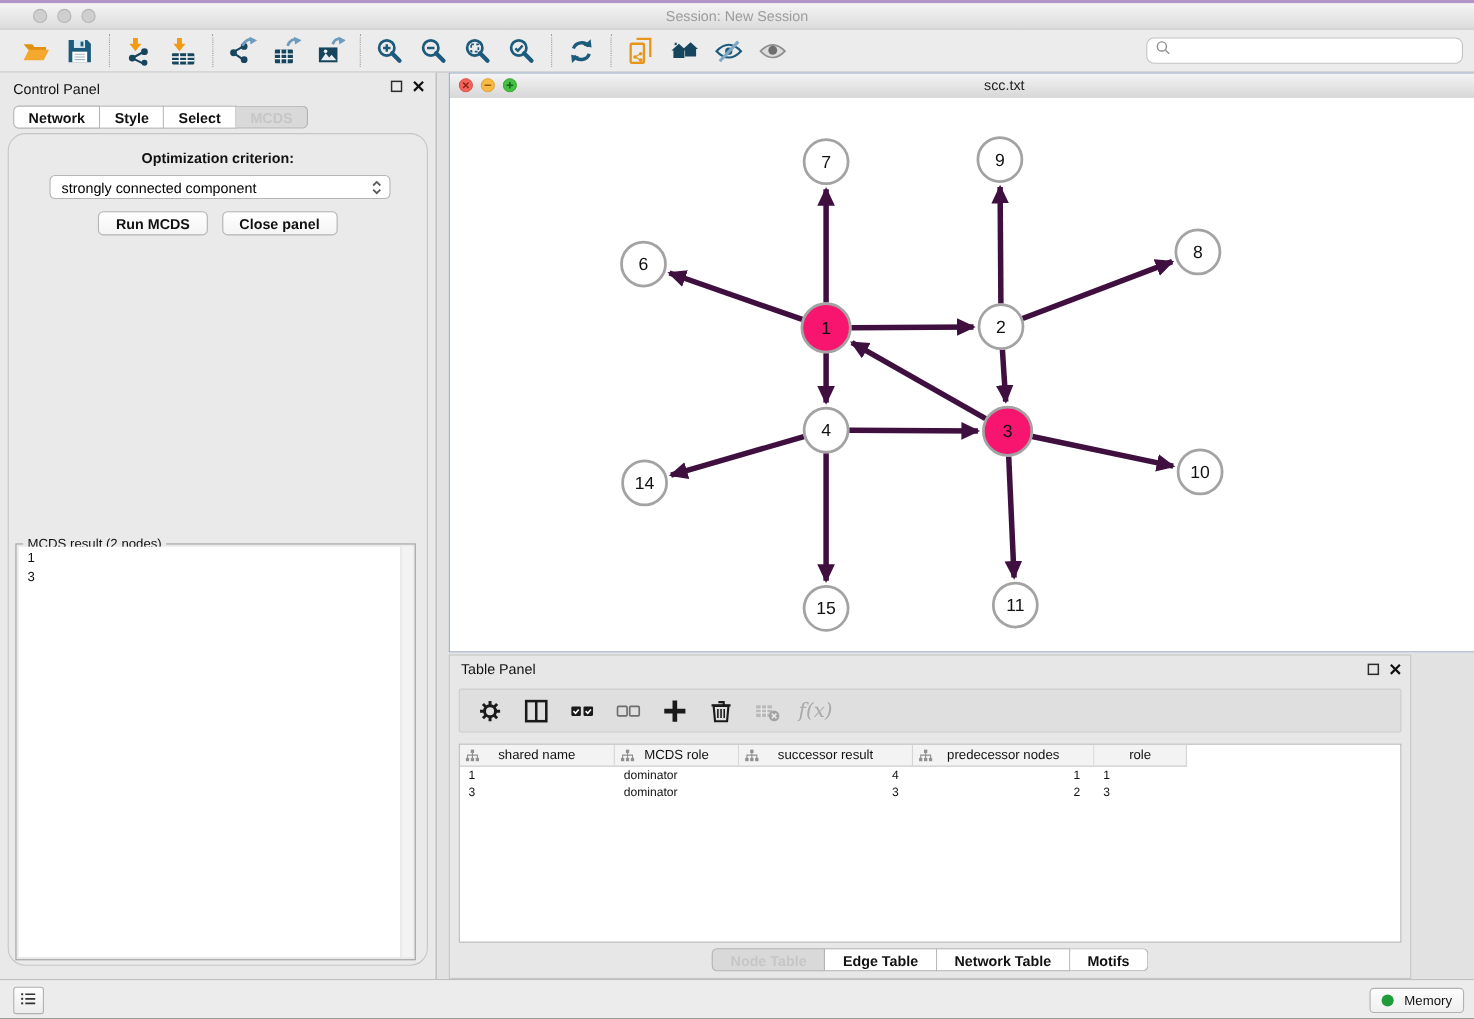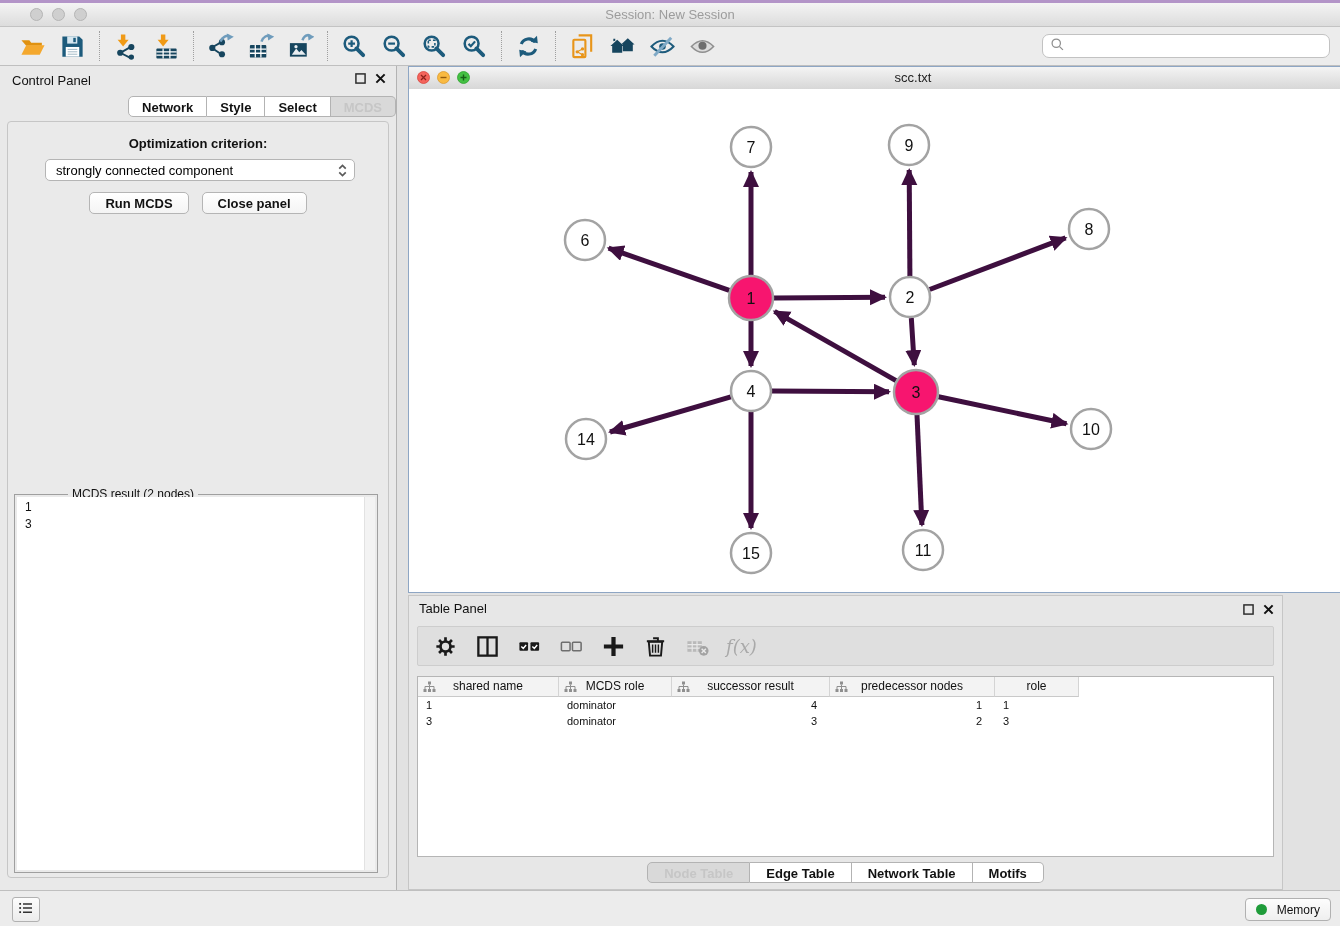--- a/index.html
+++ b/index.html
@@ -24,29 +24,29 @@
   
   .control-panel{position:absolute;left:0;top:66px;width:397px;height:824px;background:#e9e9e9;border-right:1px solid #b3b3b3;box-sizing:border-box;}
   .panel-title{position:absolute;left:12px;top:7px;font-size:13px;color:#111;}
   .panel-btns{position:absolute;right:10px;top:7px;display:flex;gap:9px;align-items:center;}
   .panel-btns span{display:flex;}
   .seg{display:flex;}
   .seg-tab{height:21px;line-height:21px;padding:0 13px;background:#fff;border:1px solid #b3b3b3;border-left:none;font-size:13px;font-weight:bold;color:#111;box-sizing:border-box;}
   .seg-tab:first-child{border-left:1px solid #b3b3b3;border-radius:5px 0 0 5px;}
   .seg-tab:last-child{border-radius:0 5px 5px 0;}
   .seg-tab.selected{background:#d9d9d9;color:#c6c6c6;}
-  .cp-tabs{position:absolute;top:30px;left:0;right:0;display:flex;justify-content:flex-end;}
-  .cp-content{position:absolute;left:7px;right:7px;top:55px;bottom:12px;background:#eaeaea;border:1px solid #c6c6c6;border-radius:4px;}
+  .cp-tabs{position:absolute;top:30px;left:12px;right:0;display:flex;justify-content:flex-start;}
+  .cp-content{position:absolute;left:7px;right:7px;top:55px;bottom:12px;background:#eaeaea;border:1px solid #c6c6c6;border-radius:16px;}
   .opt-label{margin-top:14px;text-align:center;font-size:13px;font-weight:bold;color:#111;}
   .dropdown{position:absolute;left:37px;top:37px;width:310px;height:22px;background:#fff;border:1px solid #b5b5b5;border-radius:5px;font-size:13px;display:flex;align-items:center;padding-left:10px;box-sizing:border-box;}
   .dd-chevrons{position:absolute;right:5px;top:3px;display:flex;}
   .btn-row{position:absolute;top:70px;left:0;right:0;display:flex;justify-content:center;gap:13px;}
   .cp-btn{height:22px;padding:0 15px;background:linear-gradient(#ffffff,#f4f4f4);border:1px solid #b5b5b5;border-radius:5px;font-size:13px;font-weight:bold;color:#111;font-family:inherit;}
   .result{position:absolute;left:6px;right:10px;top:372px;bottom:4px;border:1px solid #9f9f9f;}
-  .result-legend{position:absolute;top:-8px;left:6px;background:#eaeaea;padding:0 4px;font-size:12px;color:#111;margin-left:47px;}
+  .result-legend{position:absolute;top:-8px;left:6px;background:#eaeaea;padding:0 4px;font-size:12px;color:#111;}
   .result-area{position:absolute;left:2px;right:2px;top:2px;bottom:2px;background:#fff;overflow:hidden;}
   .result-scroll{position:absolute;right:0;top:0;bottom:0;width:10px;background:#f3f3f3;border-left:1px solid #e2e2e2;}
   .result-line{font-size:12px;line-height:17px;padding-left:8px;color:#111;}
   .result-area .result-line:first-child{padding-top:2px;}
   
   .net-window{position:absolute;left:408px;top:66px;width:1010px;height:527px;background:#fff;border:1px solid #8ea6c4;box-sizing:border-box;}
   .nw-titlebar{position:absolute;top:0;left:0;right:0;height:22px;background:linear-gradient(#f4f4f4,#d7d7d7);border-bottom:1px solid #aeaeae;}
   .nw-lights{position:absolute;left:8px;top:4px;display:flex;gap:7px;}
   .nw-title{text-align:center;font-size:13px;color:#222;line-height:21px;}
   .nw-canvas{position:absolute;top:22px;left:0;right:0;bottom:0;background:#fff;overflow:hidden;}

